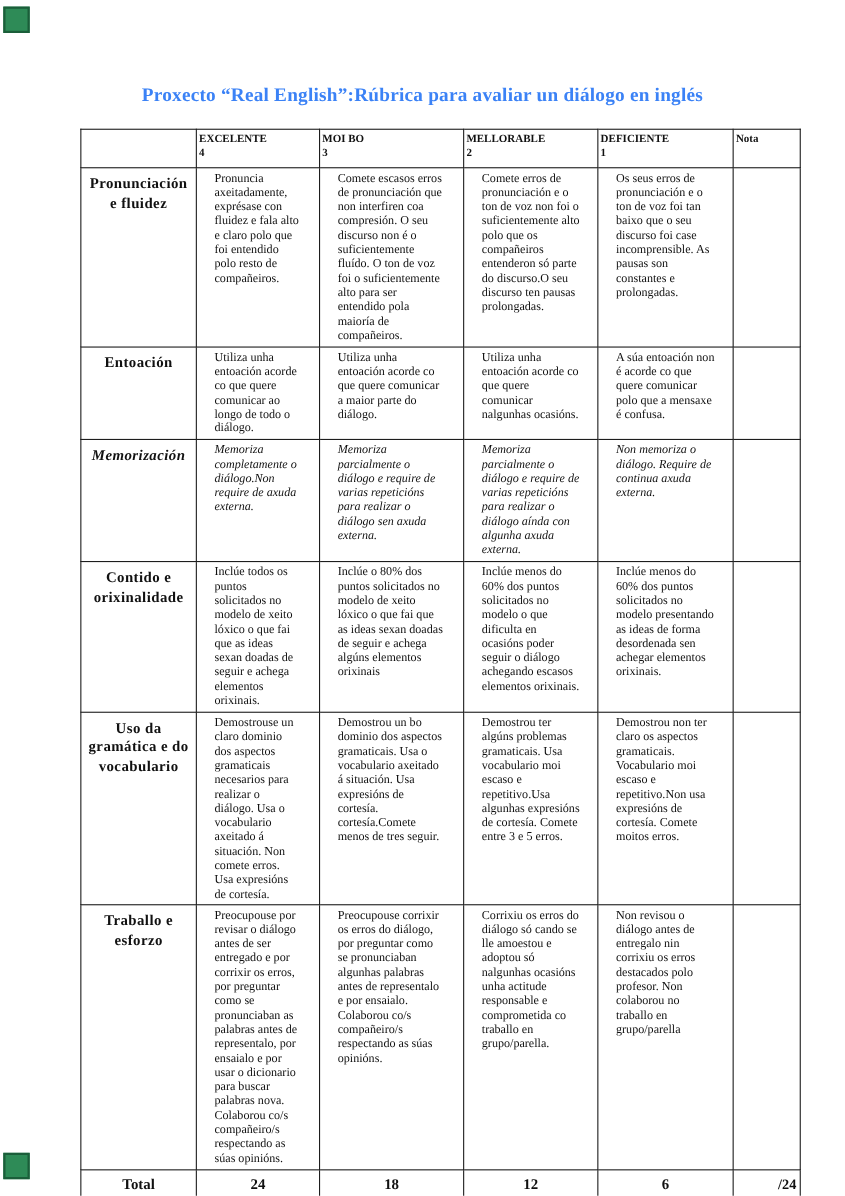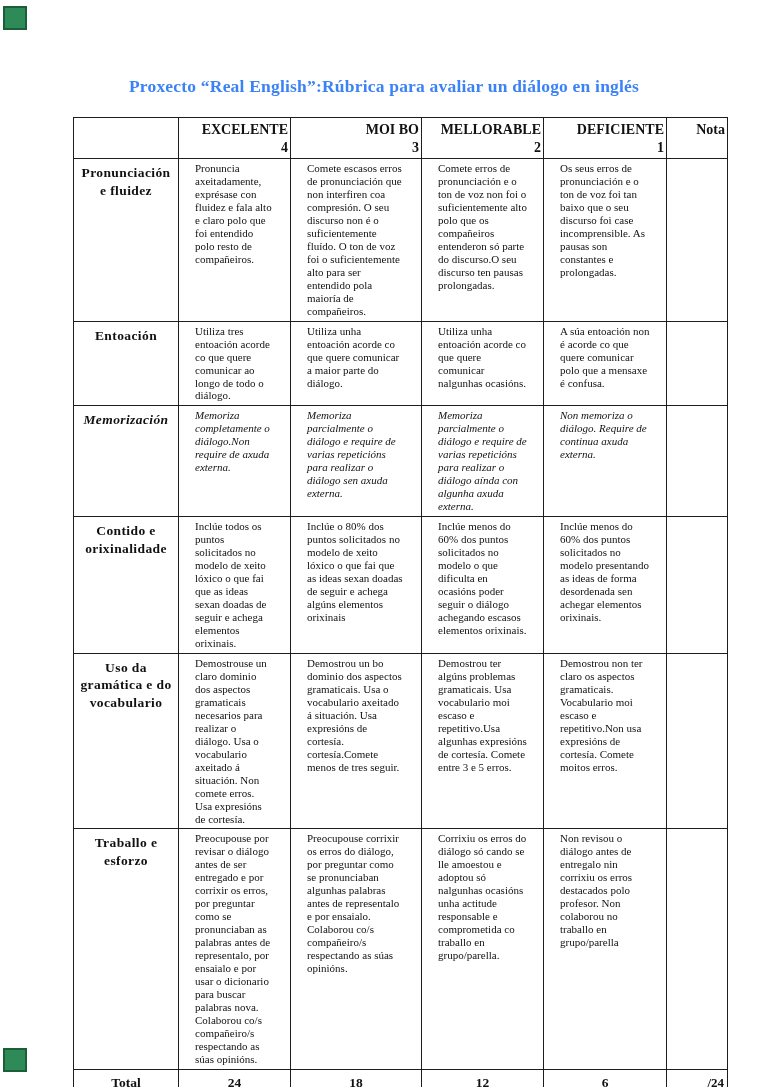--- a/index.html
+++ b/index.html
@@ -40,23 +40,23 @@
     table-layout: fixed;
     border: 1px solid #1d1d1d;
   }
   .rubric th, .rubric td {
     border: 1px solid #1d1d1d;
     vertical-align: top;
     overflow: hidden;
     box-sizing: border-box;
   }
   .rubric th {
-    font-size: 14px;
+    font-size: 10px;
     font-weight: bold;
-    text-align: right;
+    text-align: left;
     padding: 3px 2px 2px;
     line-height: 1.25;
   }
   .rubric td.crit {
     font-weight: bold;
     font-size: 13.5px;
     text-align: center;
     padding: 5px 3px;
     line-height: 1.3;
     letter-spacing: 0.4px;
@@ -136,21 +136,21 @@
     <tr class="r0">
       <td class="crit">Pronunciación e fluidez</td>
       <td class="cell">Pronuncia axeitadamente, exprésase con fluidez e fala alto e claro polo que foi entendido polo resto de compañeiros.</td>
       <td class="cell">Comete escasos erros de pronunciación que non interfiren coa compresión. O seu discurso non é o suficientemente fluído. O ton de voz foi o suficientemente alto para ser entendido pola maioría de compañeiros.</td>
       <td class="cell">Comete erros de pronunciación e o ton de voz non foi o suficientemente alto polo que os compañeiros entenderon só parte do discurso.O seu discurso ten pausas prolongadas.</td>
       <td class="cell">Os seus erros de pronunciación e o ton de voz foi tan baixo que o seu discurso foi case incomprensible. As pausas son constantes e prolongadas.</td>
       <td class="cell"></td>
     </tr>
     <tr class="r1">
       <td class="crit">Entoación</td>
-      <td class="cell">Utiliza tres entoación acorde co que quere comunicar ao longo de todo o diálogo.</td>
+      <td class="cell">Utiliza unha entoación acorde co que quere comunicar ao longo de todo o diálogo.</td>
       <td class="cell">Utiliza unha entoación acorde co que quere comunicar a maior parte do diálogo.</td>
       <td class="cell">Utiliza unha entoación acorde co que quere comunicar nalgunhas ocasións.</td>
       <td class="cell">A súa entoación non é acorde co que quere comunicar polo que a mensaxe é confusa.</td>
       <td class="cell"></td>
     </tr>
     <tr class="r2">
       <td class="crit">Memorización</td>
       <td class="cell">Memoriza completamente o diálogo.Non require de axuda externa.</td>
       <td class="cell">Memoriza parcialmente o diálogo e require de varias repeticións para realizar o diálogo sen axuda externa.</td>
       <td class="cell">Memoriza parcialmente o diálogo e require de varias repeticións para realizar o diálogo aínda con algunha axuda externa.</td>

